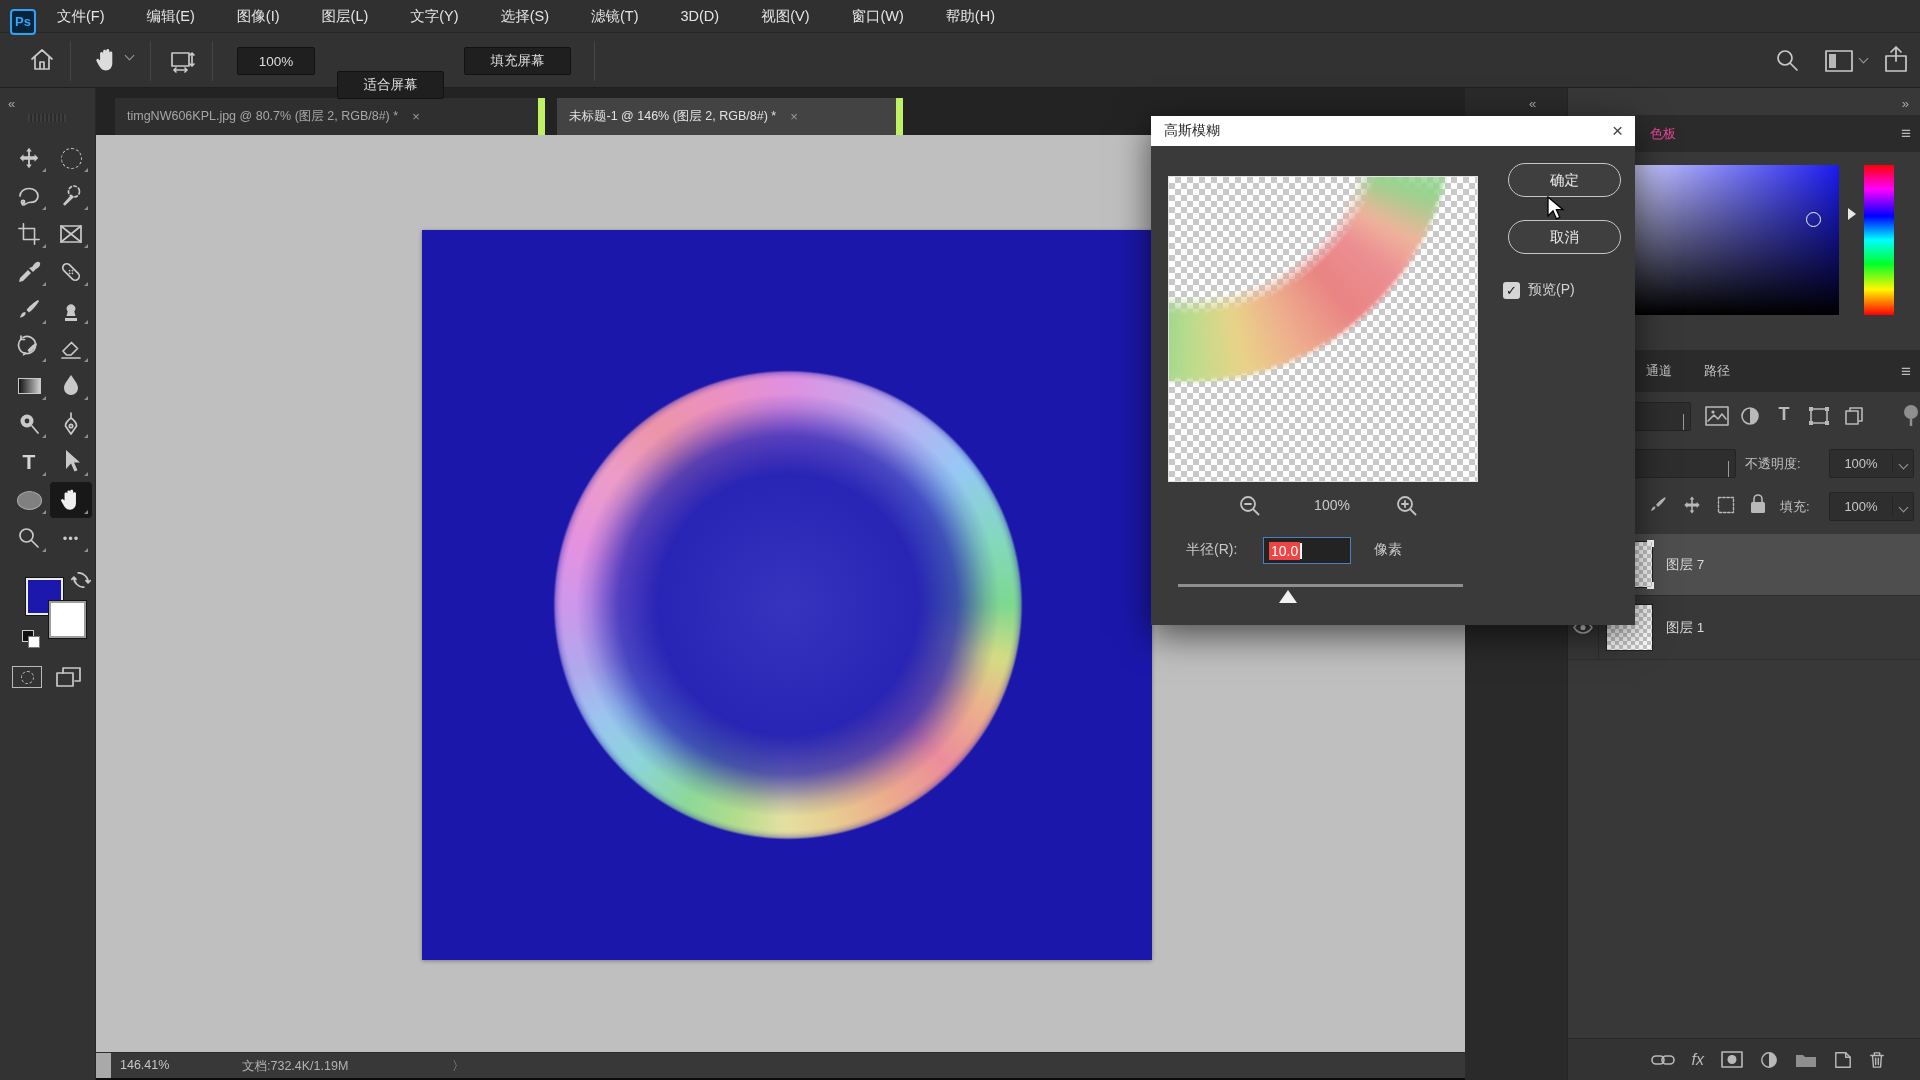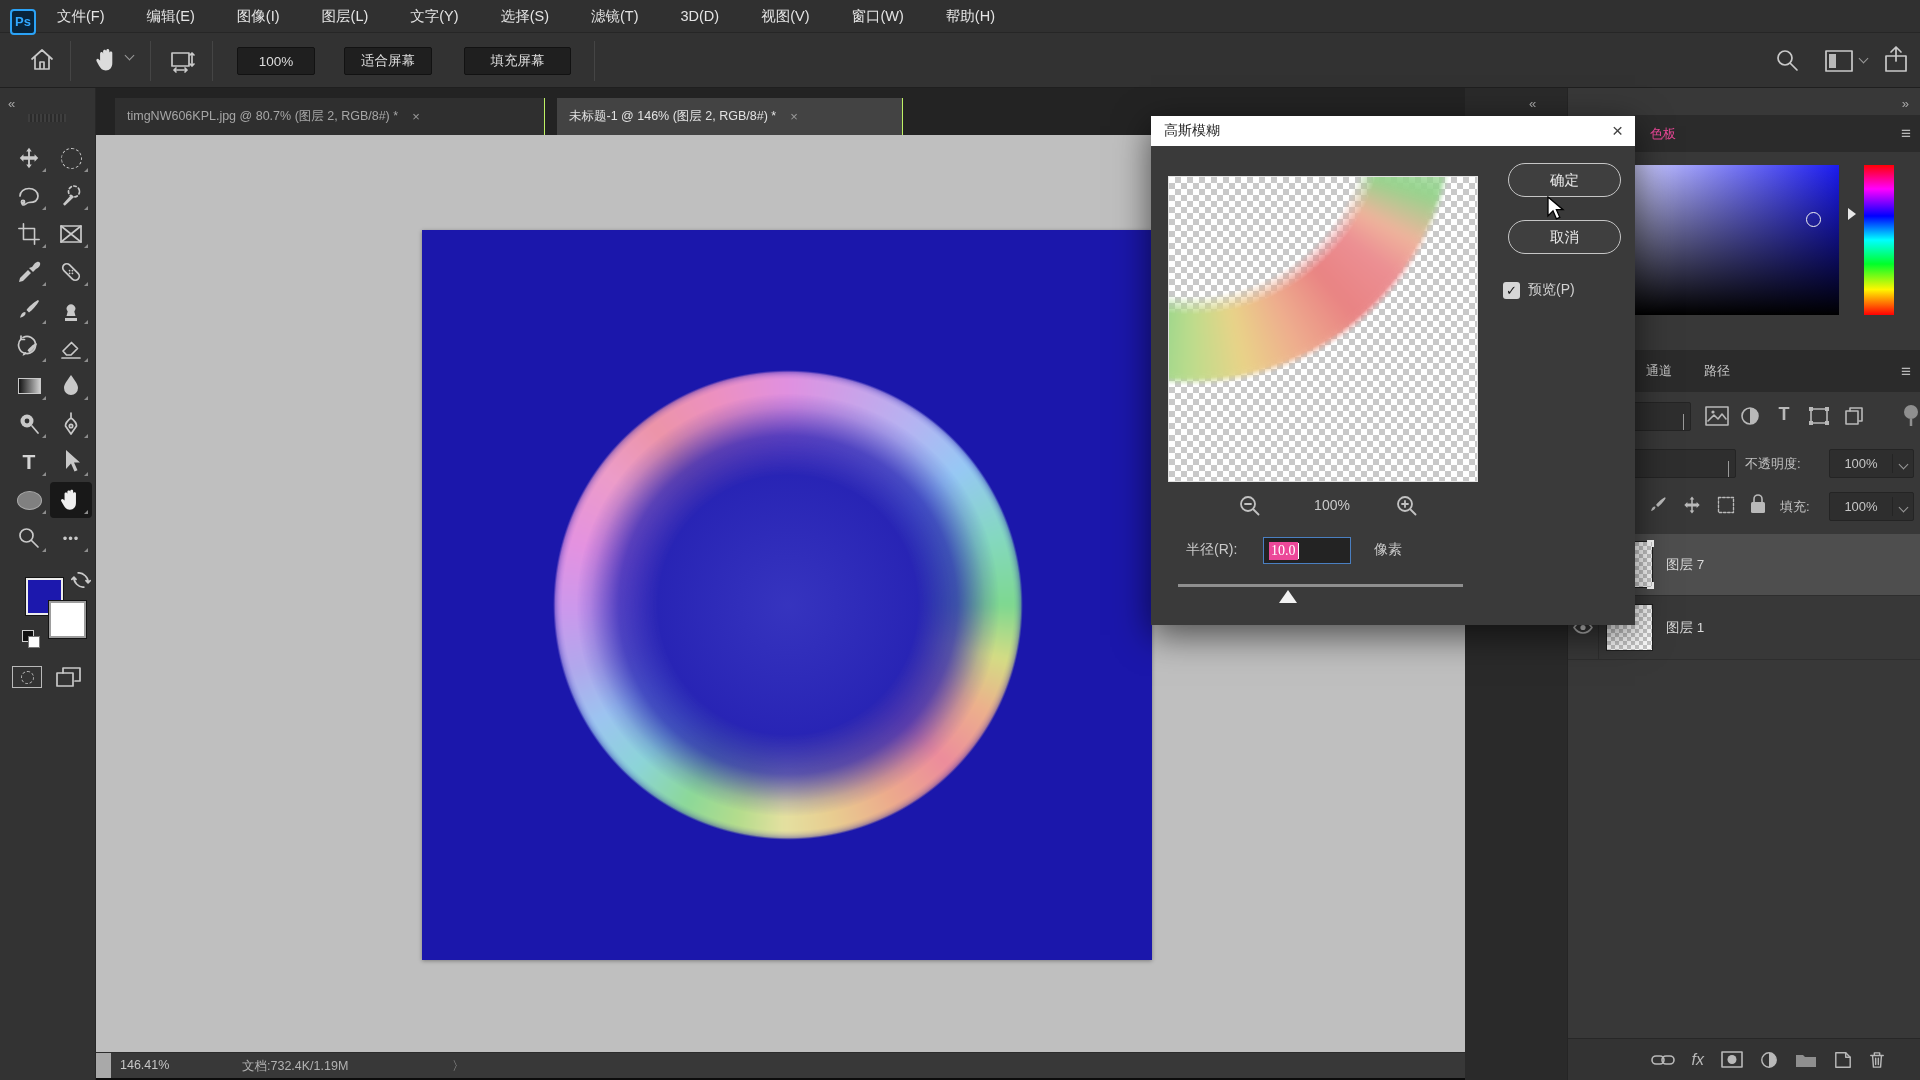--- a/index.html
+++ b/index.html
@@ -34,21 +34,21 @@
   .tsvg{stroke:#c9c9c9;fill:none;stroke-width:1.7;stroke-linecap:round;stroke-linejoin:round;}
   .tfill{fill:#c9c9c9;stroke:none;}
   #fgswatch{left:26px;top:490px;width:37px;height:37px;border:2px solid #ececec;outline:1px solid #141414;}
   #bgswatch{left:49px;top:513px;width:37px;height:37px;background:#fff;border:2px solid #9d9d9d;outline:1px solid #141414;}
   #miniswatch-b{left:22px;top:542px;width:12px;height:12px;background:#111;border:1px solid #cfcfcf;}
   #miniswatch-w{left:28px;top:548px;width:12px;height:12px;background:#fff;border:1px solid #777;}
 
   
   #docarea{left:96px;top:88px;width:1369px;height:992px;background:#232323;}
   #tabstrip{left:0;top:0;width:1369px;height:47px;background:#232323;}
-  .doctab{position:absolute;top:10px;height:37px;display:flex;align-items:center;padding:0 12px;font-size:12.5px;border-right:1px solid #bef264;}
+  .doctab{position:absolute;top:10px;height:37px;display:flex;align-items:center;padding:0 12px;font-size:12.5px;border-right:7px solid #bef264;}
   .tabx{margin-left:14px;color:#9a9a9a;font-size:13px;}
   #canvasarea{left:0;top:47px;width:1369px;height:917px;background:#bfbfbf;overflow:hidden;}
   #bluesquare{left:326px;top:95px;width:730px;height:730px;background:#1b17ab;box-shadow:0 1px 4px rgba(0,0,0,.35);overflow:hidden;}
   #bubble-inner{left:156px;top:165px;width:420px;height:420px;border-radius:50%;
     background:radial-gradient(circle,rgba(95,95,220,.40) 0%,rgba(70,65,205,.22) 55%,rgba(70,65,205,0) 72%);}
   #bubble-ring{left:131px;top:140px;width:470px;height:470px;border-radius:50%;filter:blur(3px);
     background:conic-gradient(from 0deg,
       #e090e0 0deg,#b4b4f2 35deg,#96c8f4 52deg,#84d8c0 72deg,#7ed890 90deg,#d4dc84 104deg,
       #ecb08c 118deg,#ec8c9c 135deg,#ecaa8c 152deg,#e8cc90 168deg,#e4e0a0 181deg,#b4dc8c 193deg,
       #8cd898 207deg,#8cd4d8 223deg,#9cc4f0 239deg,#b0a8ec 253deg,#cc98ec 269deg,#e492e0 286deg,
@@ -99,21 +99,21 @@
     background:conic-gradient(from 0deg,
       rgba(255,255,255,0) 0deg 92deg,#93d48c 107deg,#efb49c 118deg,#ec8f93 127deg,#e98383 140deg,
       #eeae8e 155deg,#e9d388 168deg,#bcdc8c 180deg,#93d48c 190deg,rgba(255,255,255,0) 204deg 360deg);
     -webkit-mask:radial-gradient(closest-side,transparent 0 66%,#000 73%,#000 97%,transparent 100%);
     mask:radial-gradient(closest-side,transparent 0 66%,#000 73%,#000 97%,transparent 100%);}
   .dlgbtn{position:absolute;left:357px;width:113px;height:34px;border:1px solid #c6c6c6;border-radius:17px;background:#3f3f3f;color:#e8e8e8;font-size:14.5px;display:flex;align-items:center;justify-content:center;}
   #dlgcheck{left:352px;top:166px;width:17px;height:17px;border-radius:3px;background:#d6d6d6;color:#141414;font-size:13px;font-weight:bold;display:flex;align-items:center;justify-content:center;}
   #dlgchecklabel{left:377px;top:165px;color:#d2d2d2;font-size:14px;}
   .zoomico{stroke:#c2c2c2;fill:none;stroke-width:1.8;stroke-linecap:round;}
   #radiusinput{left:112px;top:421px;width:88px;height:27px;background:#232323;border:1px solid #4a7fc1;display:flex;align-items:center;padding-left:5px;}
-  #radiusinput .selected{background:#ec4899;color:#fff;font-size:14px;padding:1px 2px;font-family:Liberation Serif, serif;}
+  #radiusinput .selected{background:#ef4444;color:#fff;font-size:14px;padding:1px 2px;}
   #radiuscaret{width:1.5px;height:16px;background:#fff;}
   #slidertrack{left:27px;top:468px;width:285px;height:3px;background:#8f8f8f;}
   #sliderthumb{left:128px;top:474px;width:0;height:0;border-left:9px solid transparent;border-right:9px solid transparent;border-bottom:13px solid #f2f2f2;}
   #okcursor{left:394px;top:80px;z-index:60;}
   .dtext{position:absolute;color:#c9c9c9;font-size:14px;}
 </style>
 </head>
 <body>
 
 <div id="app">
@@ -172,21 +172,21 @@
     <div class="oicon" style="left:166px;top:12px;">
       <svg width="32" height="32" viewBox="0 0 32 32">
           <rect x="6" y="8" width="17" height="13" class="tsvg"></rect>
           <path d="M26 8v13M24 10l2-2 2 2M24 19l2 2 2-2M8 25h13M10 23l-2 2 2 2M19 23l2 2-2 2" class="tsvg"></path>
         </svg>
     </div>
     <div class="osep" style="left:212px;"></div>
     <div class="obtn" style="left:237px;width:78px;">
         <span>100%</span>
       </div>
-    <div class="obtn" style="left:344px;width:88px;">
+    <div class="obtn" style="left:337px;width:107px;margin-top:24px;">
         <span>适合屏幕</span>
       </div>
     <div class="obtn" style="left:464px;width:107px;">
         <span>填充屏幕</span>
       </div>
     <div class="osep" style="left:594px;"></div>
     <div class="oicon" style="left:1774px;top:14px;">
       <svg width="26" height="26" viewBox="0 0 26 26">
           <circle cx="11" cy="11" r="7" class="tsvg"></circle>
           <path d="M16.5 16.5L23 23" class="tsvg"></path>

